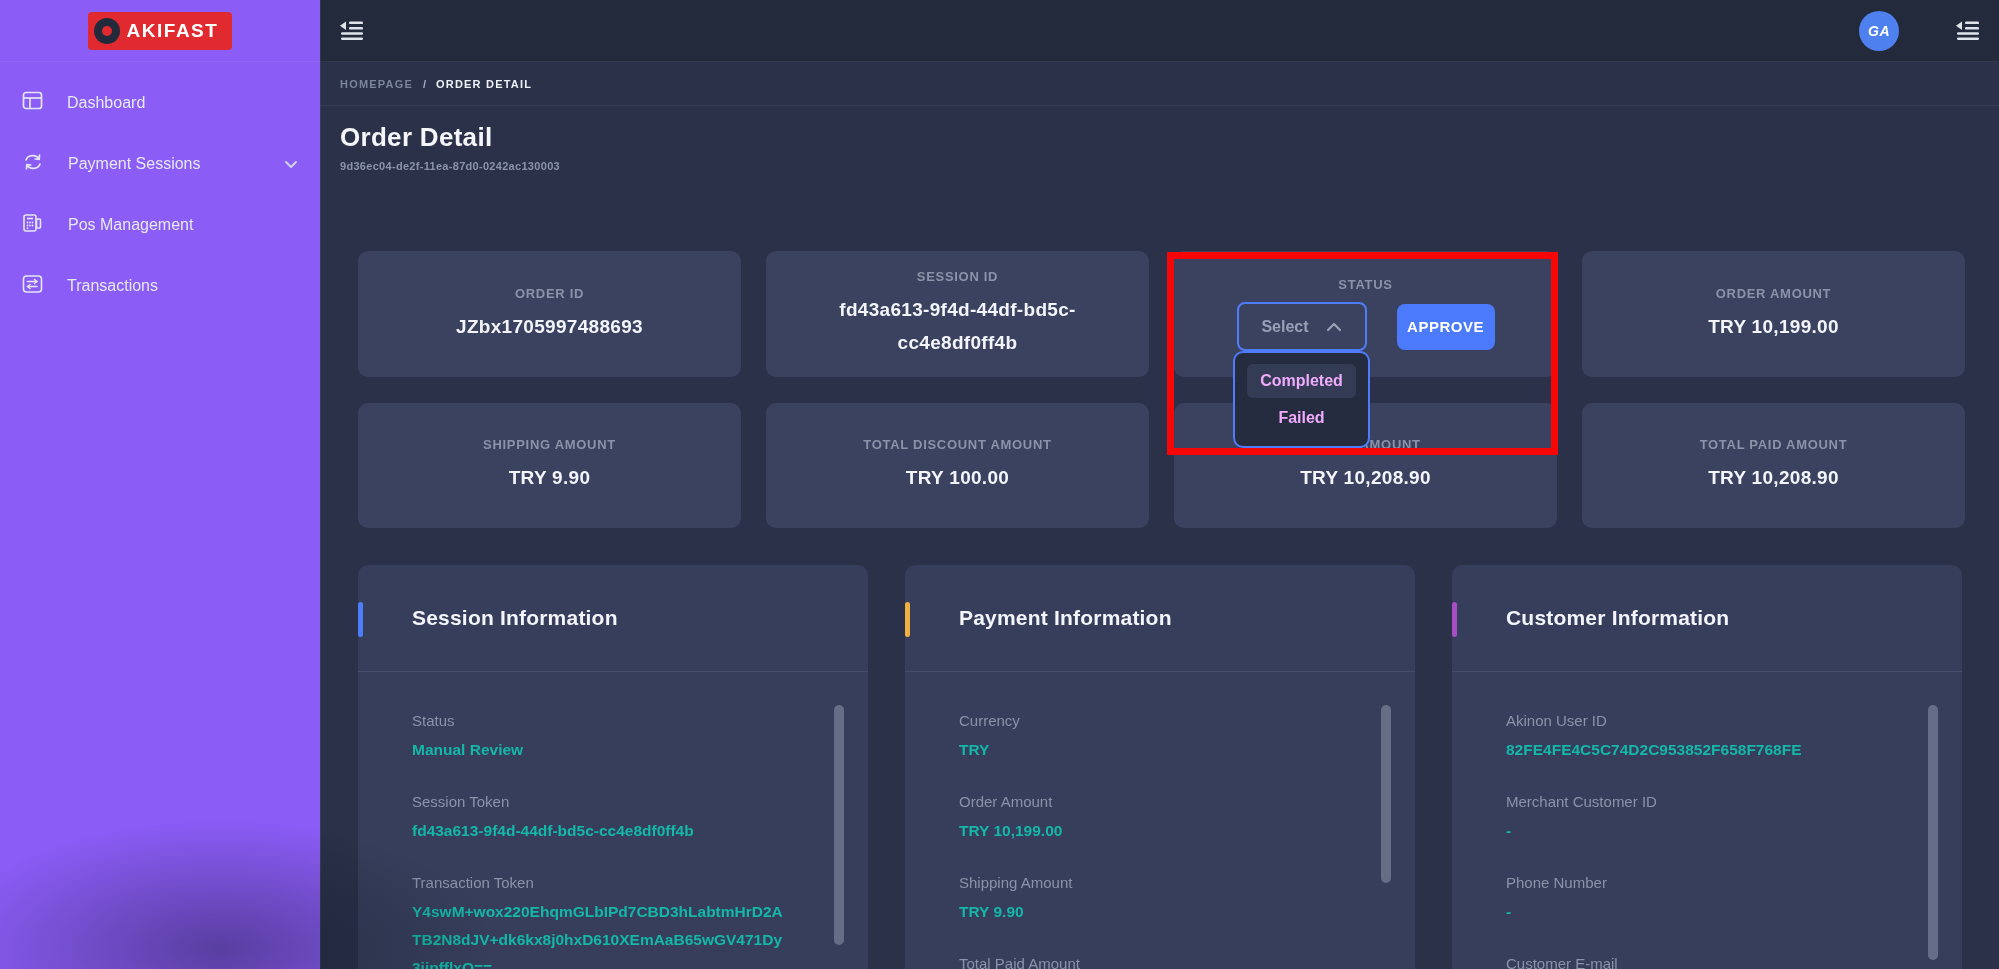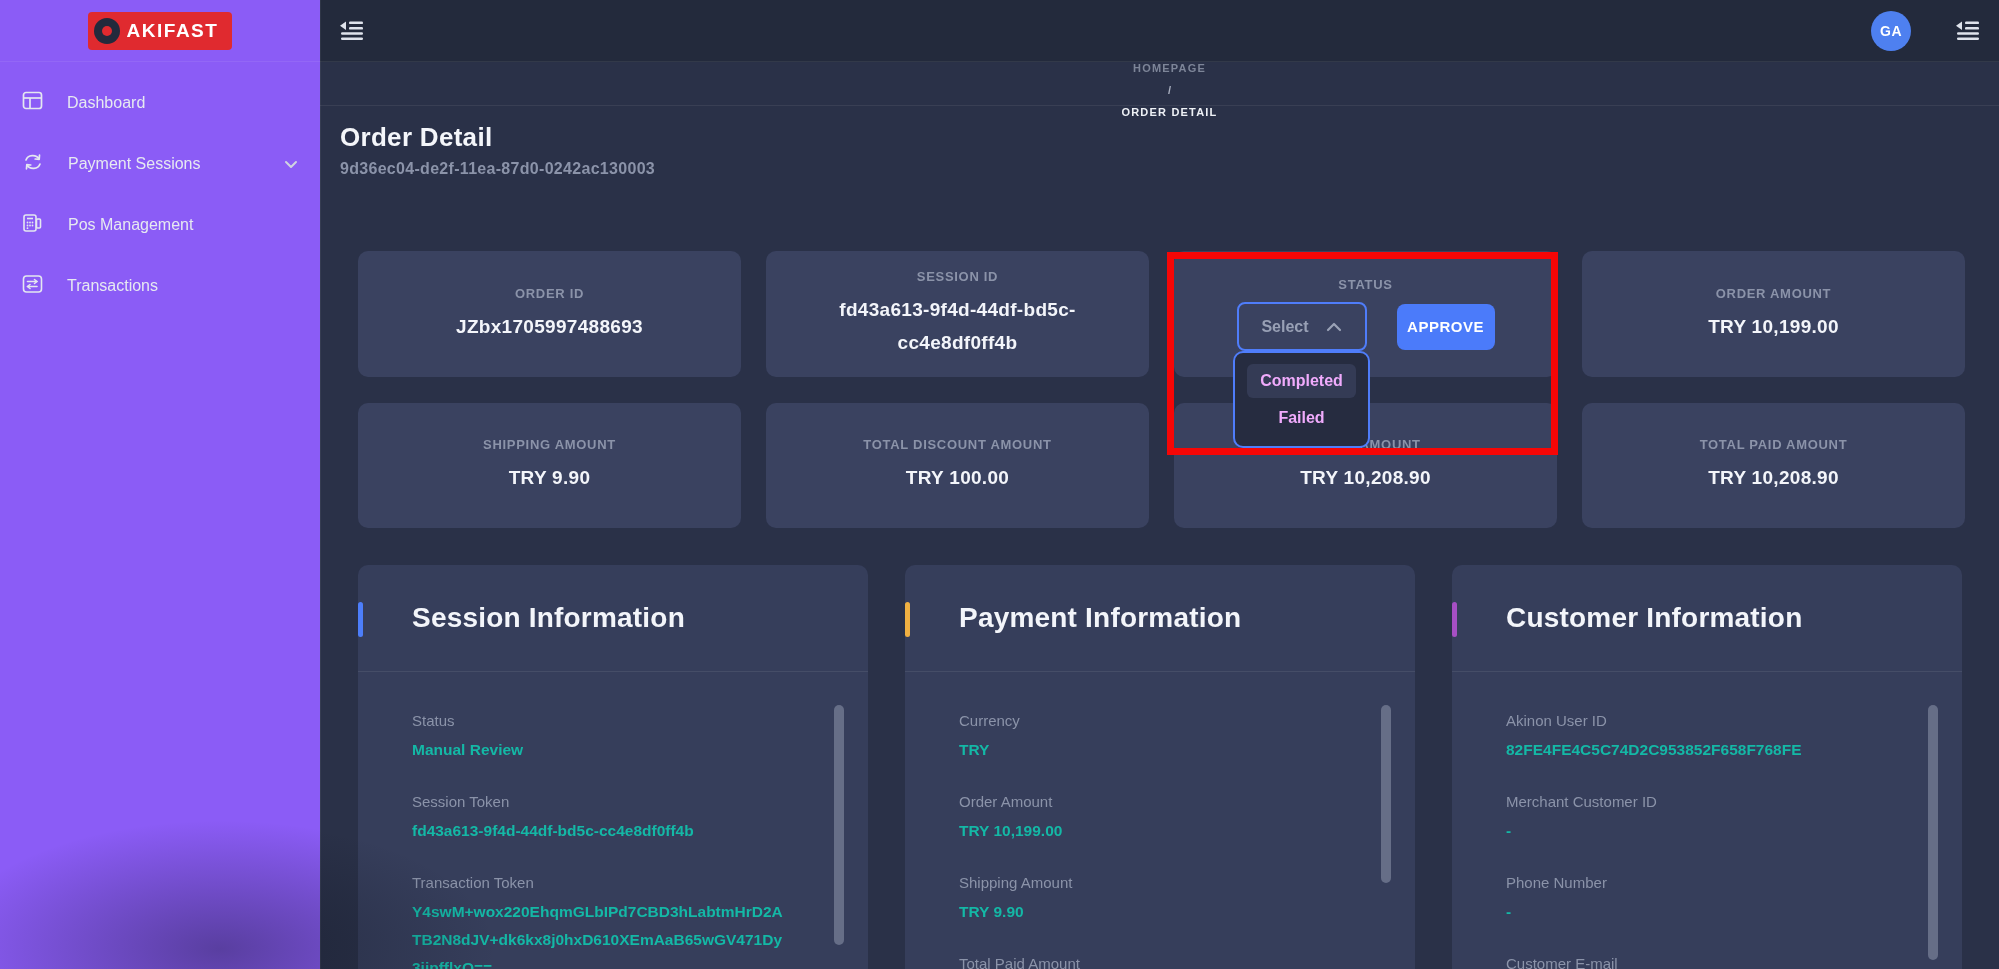--- a/index.html
+++ b/index.html
@@ -14,32 +14,32 @@
   .logo-dot { position:absolute; left:8px; top:8px; width:10px; height:10px; border-radius:50%; background:#E02A2F; }
   .logo-text { color:#ffffff; font-weight:700; font-size:19px; letter-spacing:1.5px; }
   .nav { padding-top:10px; }
   .nav-item { height:61px; display:flex; align-items:center; padding:0 22px; gap:24px; cursor:pointer; }
   .nav-item .lbl { color:#e6e9f1; font-size:16px; font-weight:400; flex:1; }
   .nav-item svg { flex:none; }
 
   
   .topbar { position:absolute; left:320px; top:0; width:1679px; height:62px; background:#232a3c; border-bottom:1px solid rgba(255,255,255,.07); z-index:2; display:flex; align-items:center; }
   .collapse-btn { margin-left:20px; display:flex; align-items:center; cursor:pointer; }
-  .topbar-right { margin-left:auto; display:flex; align-items:center; gap:45px; padding-right:19px; }
+  .topbar-right { margin-left:auto; display:flex; align-items:center; gap:57px; padding-right:19px;font-style:italic; }
   .avatar { width:40px; height:40px; border-radius:50%; background:#4E80F0; color:#fff; font-size:14px; font-weight:700; letter-spacing:.5px; display:flex; align-items:center; justify-content:center; cursor:pointer; }
   .vline { position:absolute; left:320px; top:0; width:1px; height:969px; background:rgba(255,255,255,.06); z-index:3; }
 
   
-  .breadcrumb-row { position:absolute; left:320px; top:62px; width:1679px; height:44px; border-bottom:1px solid rgba(255,255,255,.07); display:flex; align-items:center; padding-left:20px; gap:10px;flex-direction:column; }
+  .breadcrumb-row { position:absolute; left:320px; top:62px; width:1679px; height:44px; border-bottom:1px solid rgba(255,255,255,.07); display:flex; align-items:center; padding-left:20px; gap:10px; }
   .bc-home { color:#7d8598; font-size:11px; font-weight:700; letter-spacing:1.2px; cursor:pointer; }
   .bc-sep { color:#aab0c0; font-size:11px; font-weight:700; }
   .bc-cur { color:#eef1f6; font-size:11px; font-weight:700; letter-spacing:1.2px; }
   .page-head { position:absolute; left:340px; top:122px; }
   .page-title { color:#f4f6fa; font-size:26px; font-weight:700; letter-spacing:.3px; }
-  .page-sub { margin-top:7px; color:#8b93a9; font-size:16px; font-weight:600; letter-spacing:.3px; }
+  .page-sub { margin-top:7px; color:#8b93a9; font-size:11px; font-weight:600; letter-spacing:.3px; }
 
   
   .card { position:absolute; width:383px; height:126px; background:#3a4260; border-radius:10px; display:flex; flex-direction:column; align-items:center; justify-content:center; gap:9px; z-index:1; }
   .card .c-label { color:#8b93a9; font-size:13px; font-weight:700; letter-spacing:.7px; text-transform:uppercase; }
   .card .c-value { color:#f3f5fa; font-size:19px; font-weight:700; letter-spacing:.3px; text-align:center; line-height:33px; padding:0 30px; }
   .r1 { top:251px; } .r2 { top:403px; height:125px; }
   .c1 { left:358px; } .c2 { left:766px; } .c3 { left:1174px; } .c4 { left:1582px; }
 
   
   .status-card { gap:10px; }
@@ -54,21 +54,21 @@
   .dd-item + .dd-item { margin-top:3px; }
 
   .red-box { position:absolute; left:1167px; top:252px; width:391px; height:203px; border:7px solid #F60606; z-index:50; pointer-events:none; }
 
   
   .panel { position:absolute; top:565px; width:510px; height:520px; background:#363e5b; border-radius:10px; z-index:1; }
   .p1 { left:358px; } .p2 { left:905px; } .p3 { left:1452px; }
   .panel-header { position:relative; height:107px; display:flex; align-items:center; padding-left:54px; border-bottom:1px solid rgba(255,255,255,.08); }
   .accent { position:absolute; left:0; top:37px; width:5px; height:35px; border-radius:3px; }
   .accent-blue { background:#4D7EFA; } .accent-orange { background:#F0B042; } .accent-purple { background:#A64FC4; }
-  .panel-title { color:#f3f5fa; font-size:28px; font-weight:700; letter-spacing:.2px; }
+  .panel-title { color:#f3f5fa; font-size:21px; font-weight:700; letter-spacing:.2px; }
   .panel-body { padding:40px 80px 0 54px; }
   .entry { margin-bottom:29px; }
   .entry-label { color:#8b93a9; font-size:15px; margin-bottom:7px; }
   .entry-value { color:#14b8a6; font-size:15.5px; font-weight:700; line-height:28px; word-break:break-all; }
   .scroll-thumb { position:absolute; right:24px; top:140px; width:10px; border-radius:5px; background:rgba(150,158,180,.5); cursor:grab; }
   .t1 { height:240px; } .t2 { height:178px; } .t3 { height:255px; }
 
   .corner-shade { position:absolute; left:-60px; bottom:-110px; width:560px; height:260px; border-radius:50%; background:radial-gradient(ellipse at center, rgba(14,18,32,.4), rgba(14,18,32,0) 70%); z-index:5; pointer-events:none; }
 </style>
 </head>

